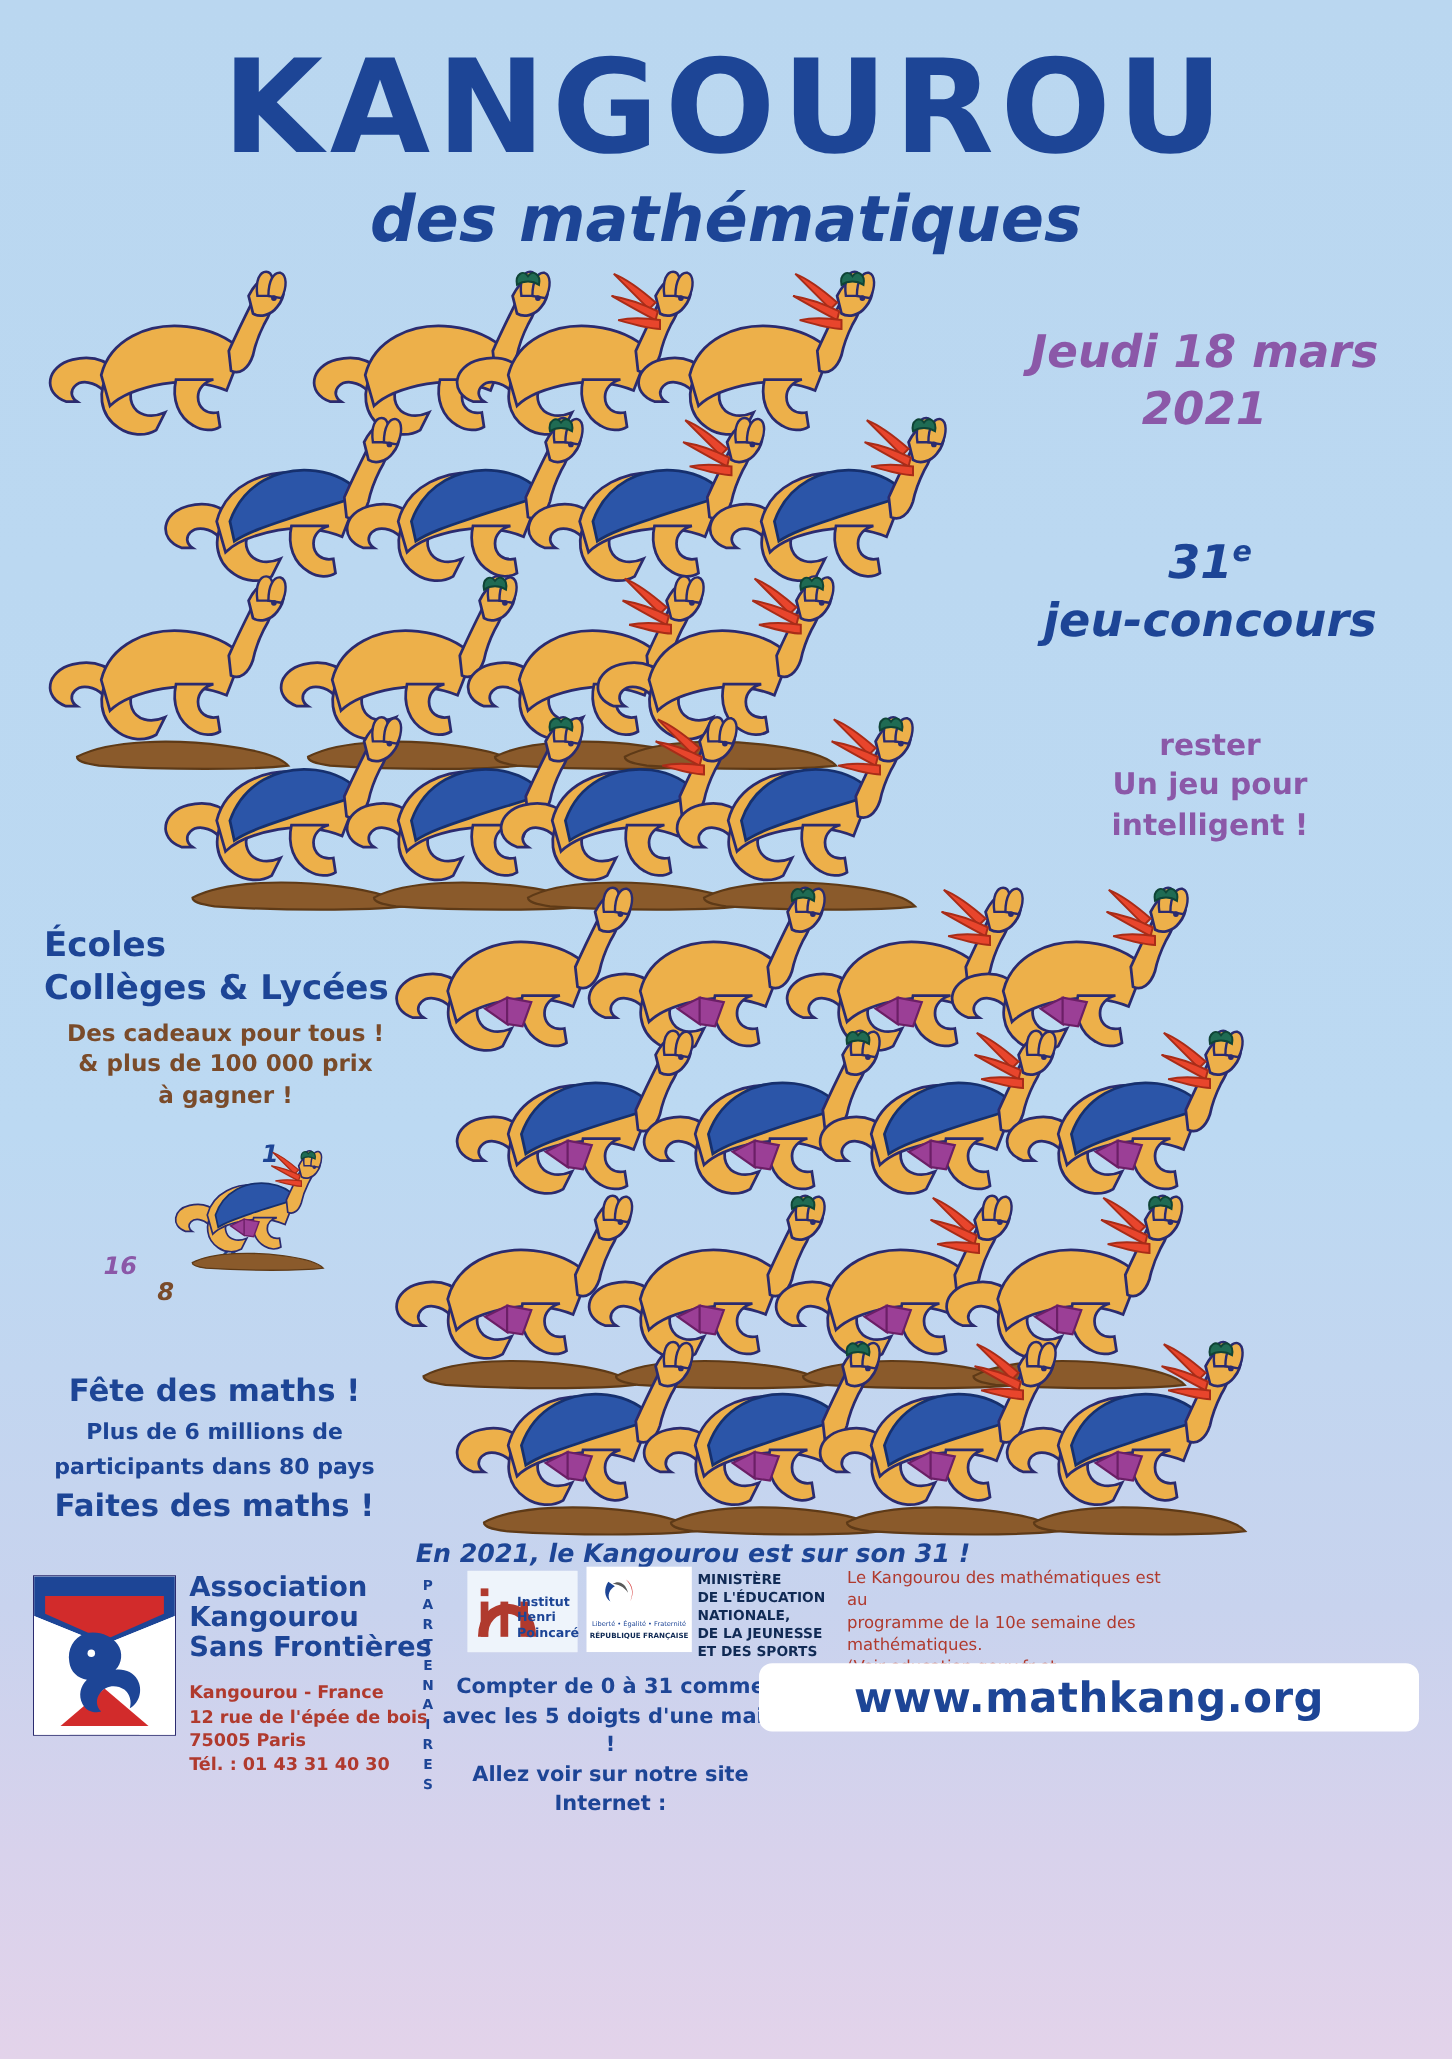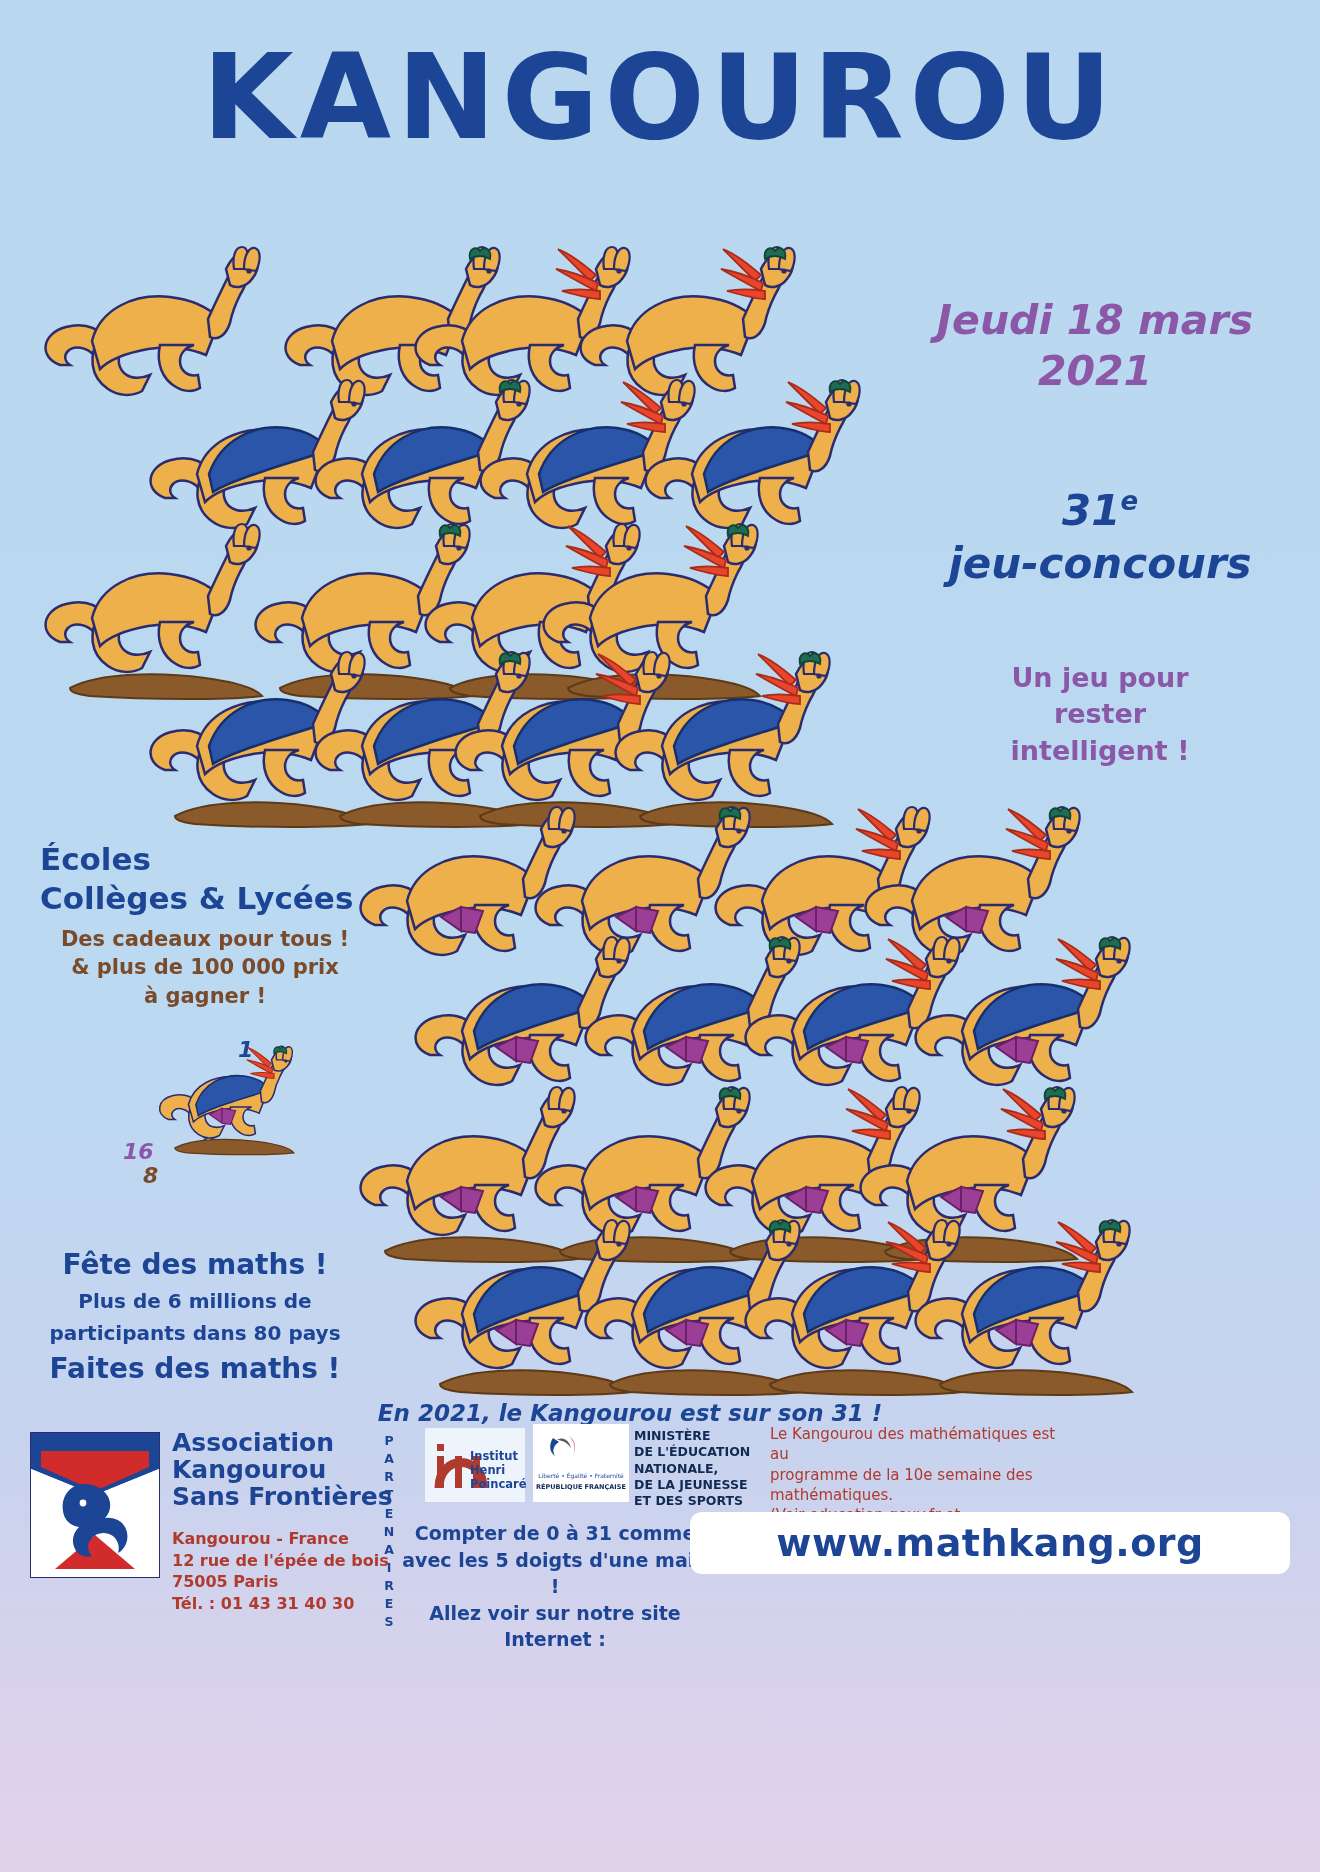--- a/index.html
+++ b/index.html
@@ -86,21 +86,21 @@
     line-height:1.3;
   }
 
   
   .legend { position:absolute; top:1035px; left:80px; width:290px; height:160px; }
   .legend .num { position:absolute; font-size:22px; font-weight:bold; font-style:italic; }
   .n1 { color:#1d4596; top:2px; left:158px; }
   .n2 { color:#8b58a8; top:40px; left:148px; }
   .n4 { color:#1d4596; top:92px; left:122px; }
   .n8 { color:#7a4b2a; top:128px; left:63px; }
-  .n16 { color:#8b58a8; top:104px; left:14px;margin-left:29px; }
+  .n16 { color:#8b58a8; top:104px; left:14px; }
 
   
   .tagline {
     position:absolute; top:1400px; left:330px; width:600px;
     text-align:center;
     font-size:23px; font-weight:bold; font-style:italic;
     color:#1d4596;
   }
 
   .logo-box {
@@ -162,36 +162,37 @@
   
   .kang { position:absolute; }
   .kang svg { display:block; }
 </style>
 </head>
 <body>
 
 <div id="poster">
 
   <div class="title-main">KANGOUROU</div>
+  <div class="title-sub">des mathématiques</div>
 
   <div class="date-text">
     <div>Jeudi 18 mars</div>
     <div>2021</div>
   </div>
 
   <div class="edition-text">
     <div>
       <span>31</span><sup>e</sup>
     </div>
     <div>jeu-concours</div>
   </div>
 
   <div class="slogan-text">
+    <div>rester</div>
     <div>Un jeu pour</div>
-    <div>rester</div>
     <div>intelligent !</div>
   </div>
 
   <div class="levels">
     <div>Écoles</div>
     <div>Collèges &amp; Lycées</div>
   </div>
 
   <div class="gifts">
     <div>Des cadeaux pour tous !</div>

